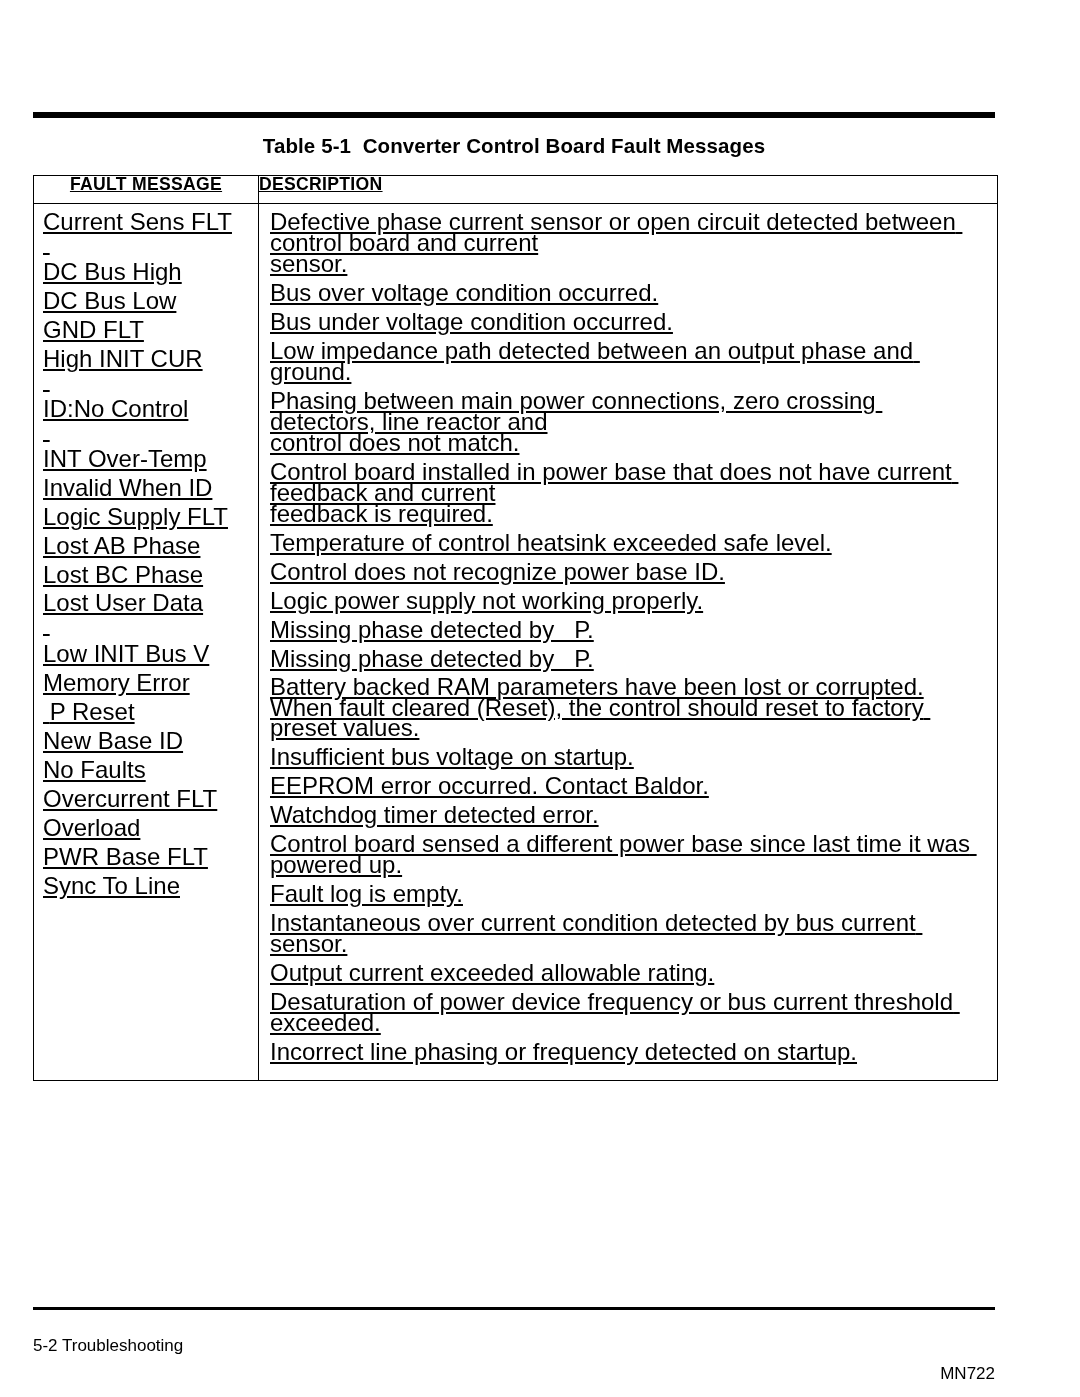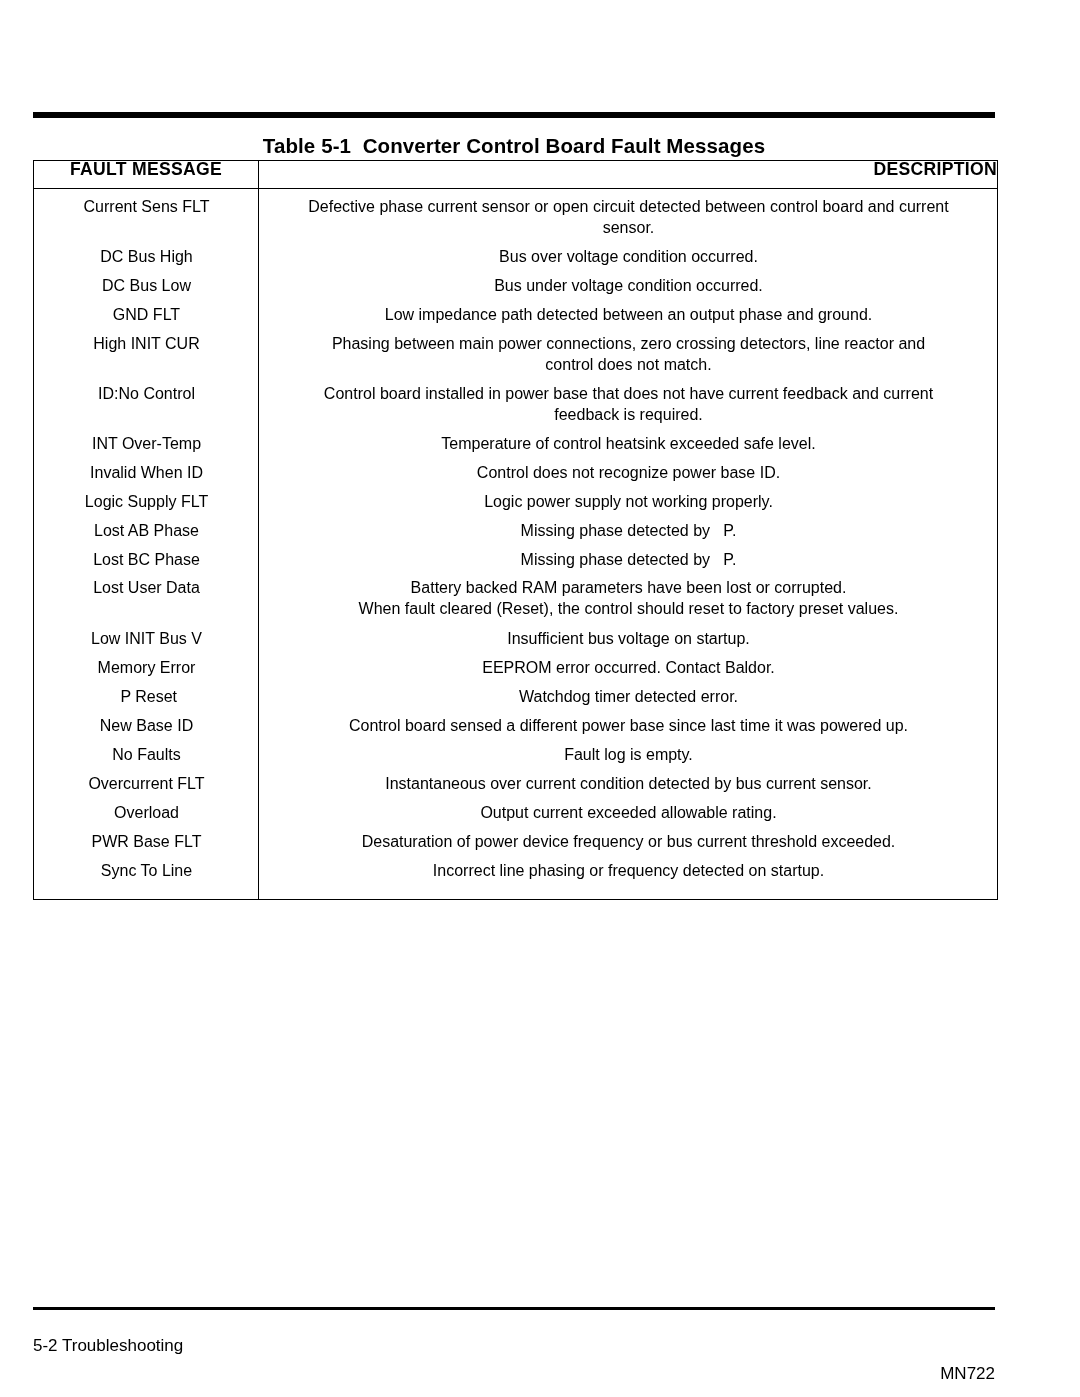--- a/index.html
+++ b/index.html
@@ -43,68 +43,68 @@
     font-size: 20.5px;
     font-weight: bold;
     letter-spacing: 0.1px;
     white-space: pre;
   }
 
   
   .fault-table {
     position: absolute;
     left: 33px;
-    top: 160px;
+    top: 175px;
     width: 964px;
     border-collapse: collapse;
     table-layout: fixed;
+    text-decoration: underline;
   }
   .fault-table th,
   .fault-table td {
     border: 1.6px solid #000000;
     padding: 0;
     vertical-align: top;
     font-size: 17.6px;
     line-height: 1.0;
   }
   .fault-table col.c-msg { width: 225px; }
   .fault-table col.c-desc { width: 739px; }
 
   thead th {
     font-weight: bold;
     font-size: 17.2px;
     height: 27px;
     padding: 4px 0 3px 0;
     letter-spacing: 0.3px;
   }
   th.msg-head { text-align: center; }
-  th.desc-head { text-align: right; margin-top: 28px; }
+  th.desc-head { text-align: left; margin-top: 28px; }
 
   
   tbody td {
     border-top: none;
     border-bottom: none;
     padding: 0;
   }
   tbody tr.last-row td {
     border-bottom: 1.6px solid #000000;
   }
 
   .cell-stack {
     padding: 7px 8px 10px 8px;
   }
   .cell-stack.msg   { padding-left: 9px; }
   .cell-stack.desc  { padding-left: 11px; padding-right: 10px; }
 
   .line {
     white-space: pre-wrap;
-    font-size: 16px;
+    font-size: 24px;
     line-height: 21px;
     min-height: 21px;
-    text-align: center;
   }
   
   .block { margin-bottom: 8px; }
   .block:last-child { margin-bottom: 8px; }
   .block.tight .line { line-height: 20px; }
 
   
   .bottom-rule {
     position: absolute;
     left: 33px;

